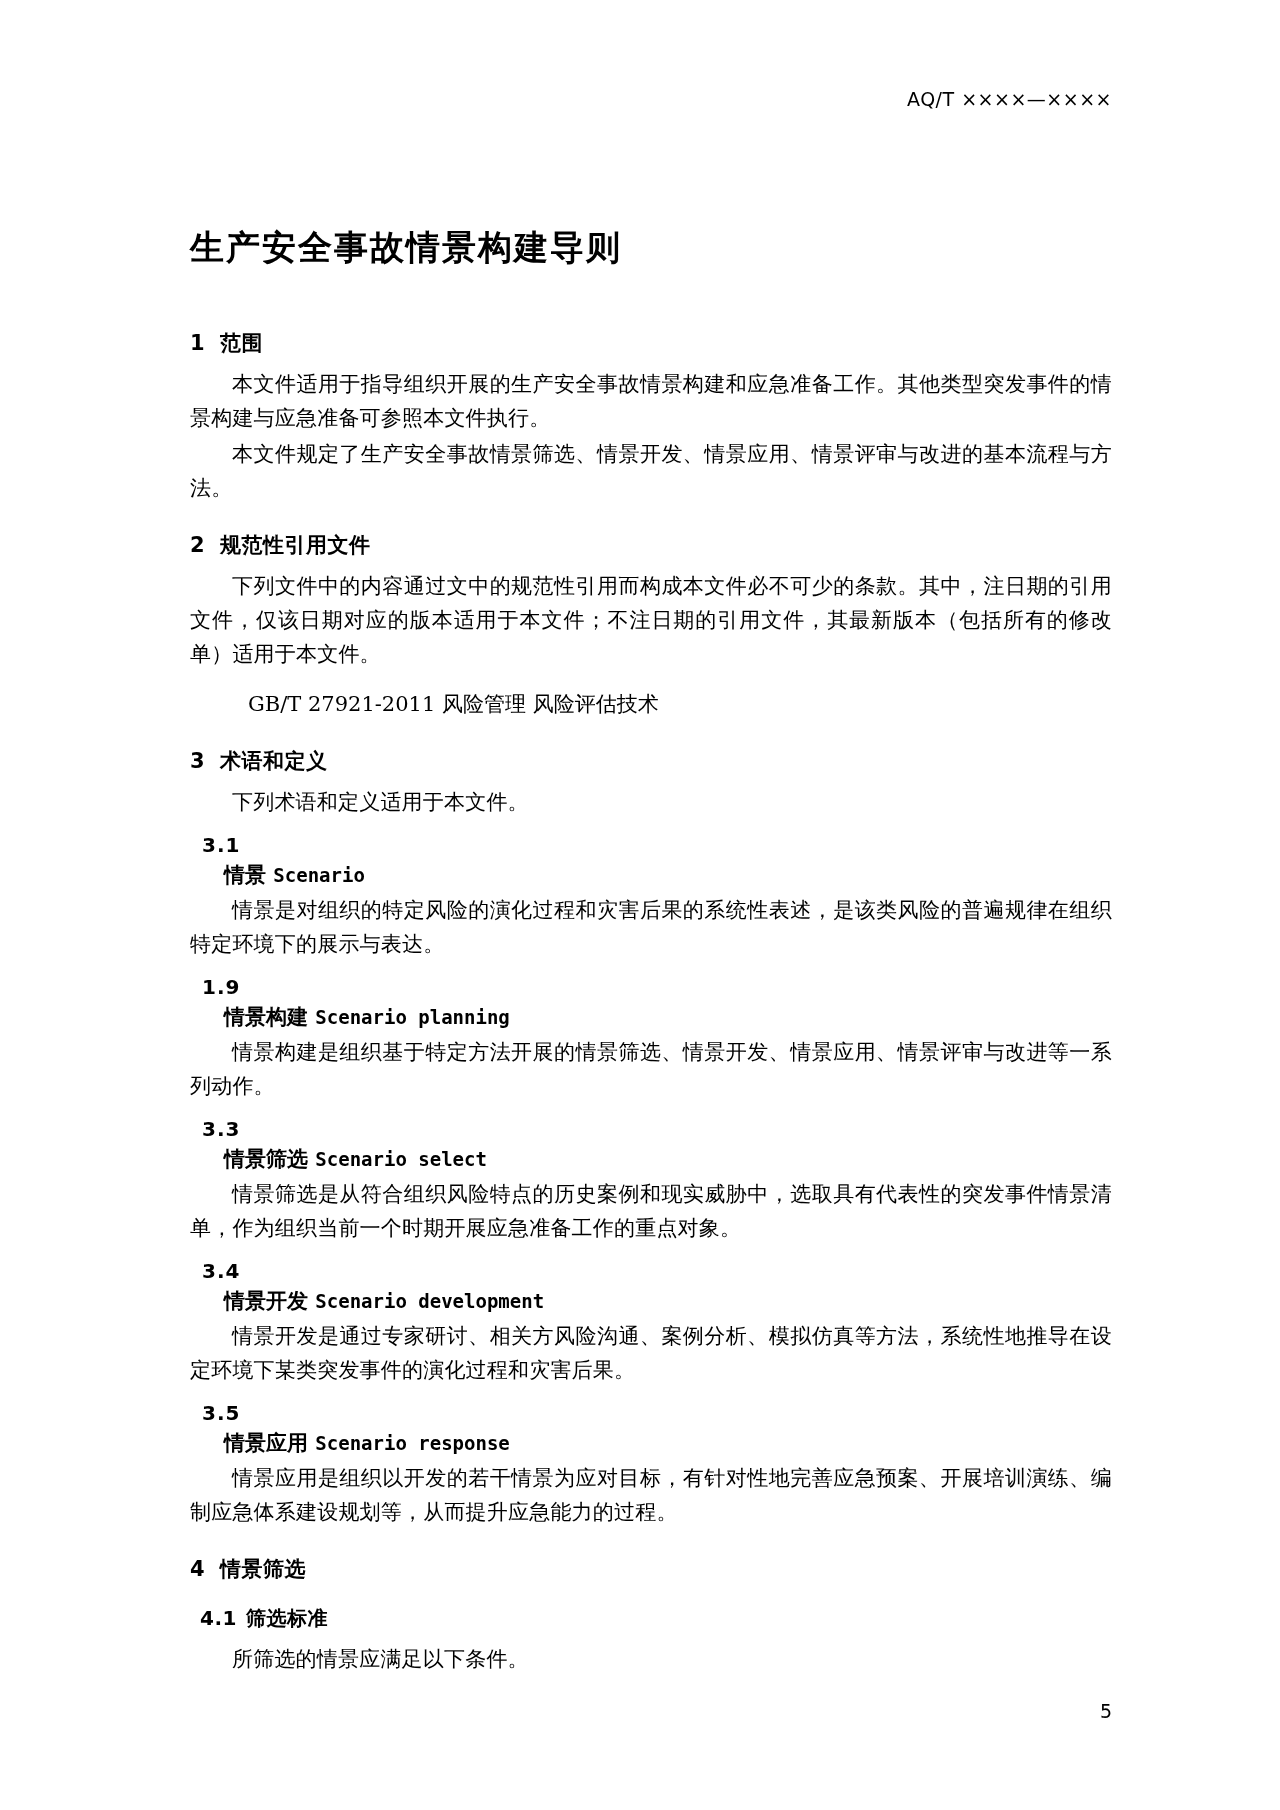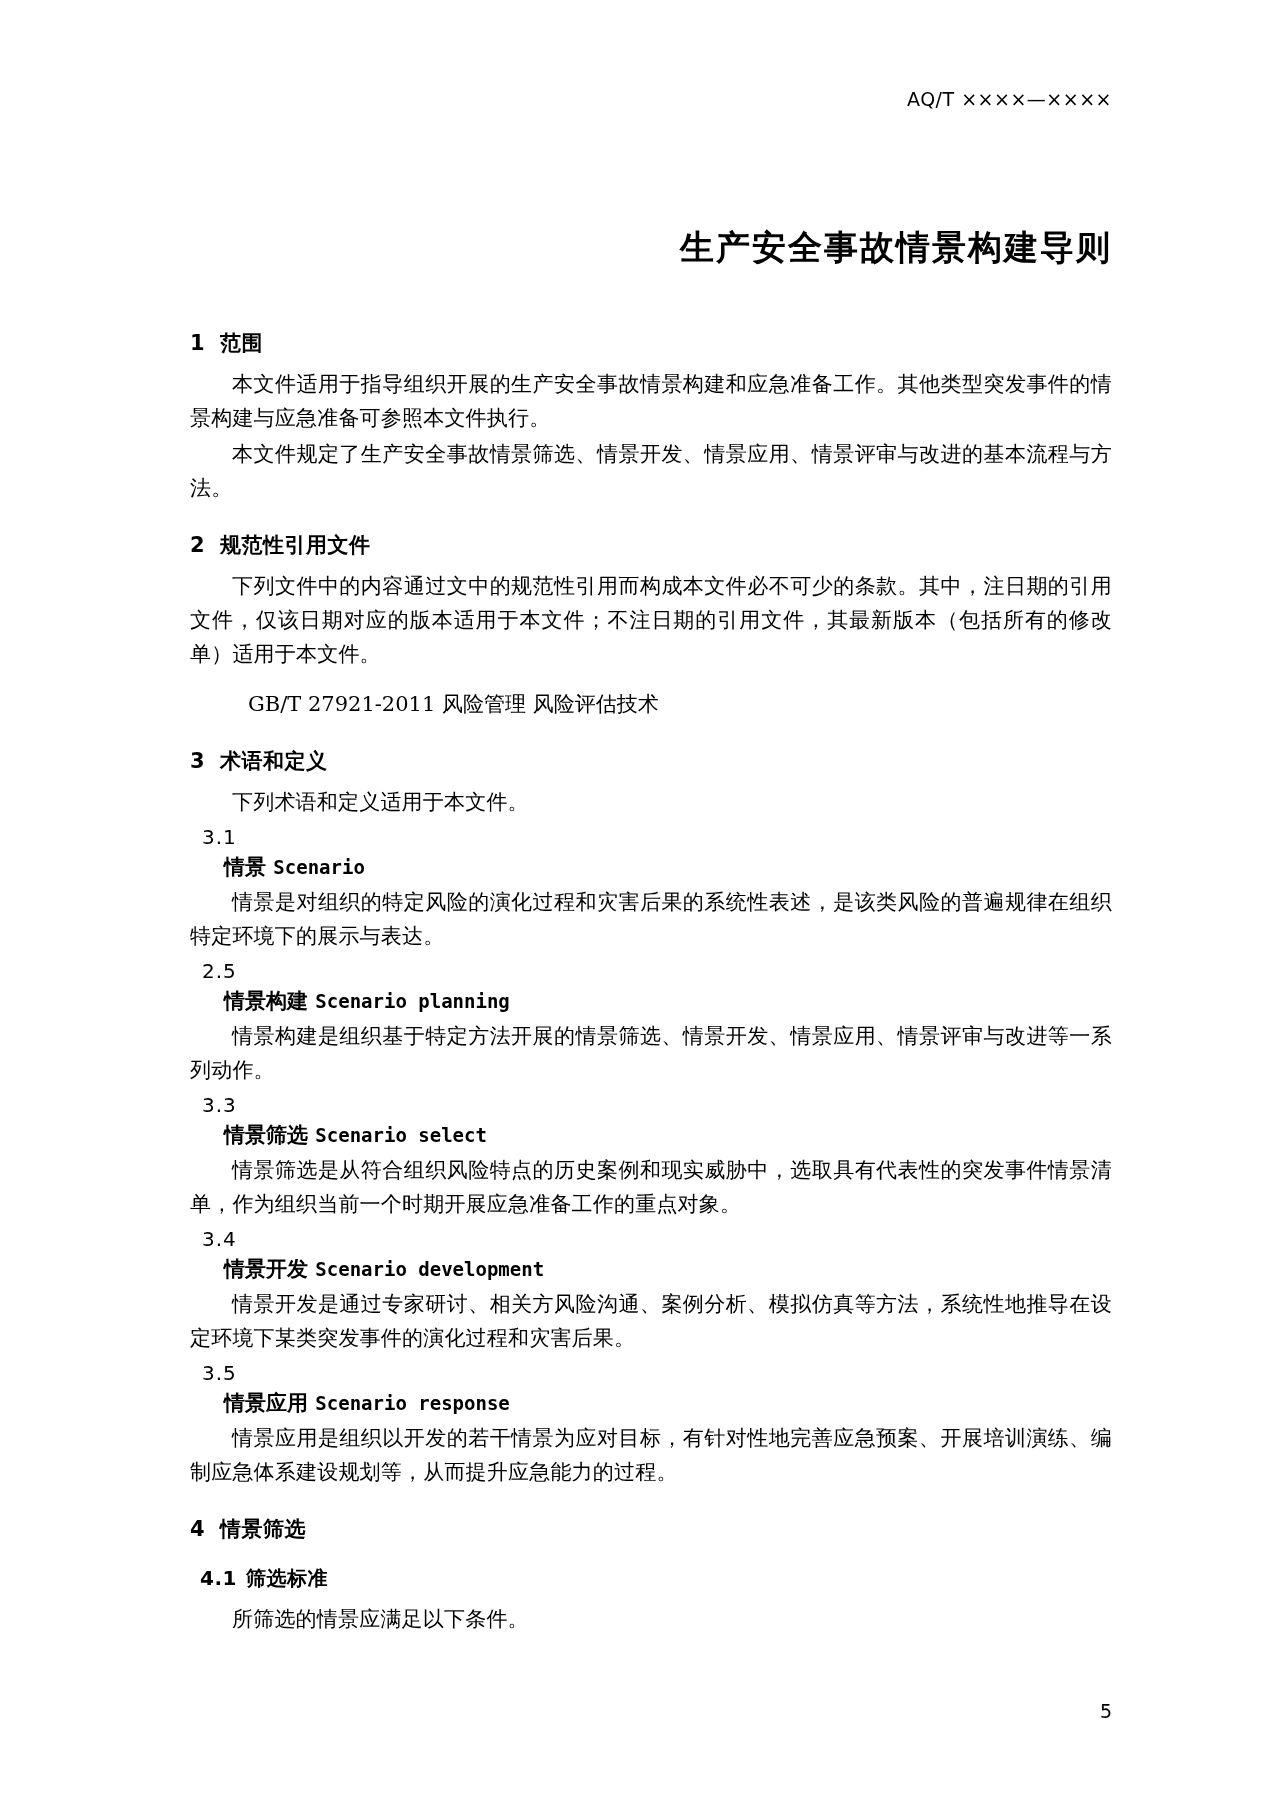--- a/index.html
+++ b/index.html
@@ -26,21 +26,21 @@
     letter-spacing: 0.5px;
     color: #000;
   }
   .content {
     position: absolute;
     left: 190px;
     right: 168px;
     top: 225px;
   }
   .doc-title {
-    text-align: right;
+    text-align: left;
     font-size: 34px;
     font-weight: bold;
     letter-spacing: 2px;
     margin: 0 0 58px 0;
     font-family: "DejaVu Sans", "Liberation Sans", sans-serif;
   }
   .clause {
     font-size: 21px;
     font-weight: bold;
     margin: 26px 0 10px 0;
@@ -58,24 +58,25 @@
     padding-left: 10px;
     font-family: "DejaVu Sans", "Liberation Sans", sans-serif;
     letter-spacing: 0.5px;
   }
   .subclause .num {
     display: inline-block;
     min-width: 46px;
   }
   .termnum {
     font-size: 20px;
-    margin: 6px 0 2px 0;
+    margin: 14px 0 2px 0;
     padding-left: 12px;
     font-family: "DejaVu Sans", "Liberation Sans", sans-serif;
     letter-spacing: 1px;
+    font-weight: bold;
   }
   .termname {
     font-size: 21px;
     font-weight: bold;
     margin: 4px 0 4px 0;
     padding-left: 34px;
     font-family: "DejaVu Sans", "Liberation Sans", sans-serif;
   }
   .termname .en {
     font-family: "DejaVu Sans Mono", "Liberation Mono", monospace;
@@ -135,21 +136,21 @@
     </div>
     <p class="body">下列术语和定义适用于本文件。</p>
 
     <div class="termnum">3.1</div>
     <div class="termname">
       <span>情景</span>
       <span class="en">Scenario</span>
     </div>
     <p class="body">情景是对组织的特定风险的演化过程和灾害后果的系统性表述，是该类风险的普遍规律在组织特定环境下的展示与表达。</p>
 
-    <div class="termnum">2.5</div>
+    <div class="termnum">1.9</div>
     <div class="termname">
       <span>情景构建</span>
       <span class="en">Scenario planning</span>
     </div>
     <p class="body">情景构建是组织基于特定方法开展的情景筛选、情景开发、情景应用、情景评审与改进等一系列动作。</p>
 
     <div class="termnum">3.3</div>
     <div class="termname">
       <span>情景筛选</span>
       <span class="en">Scenario select</span>

